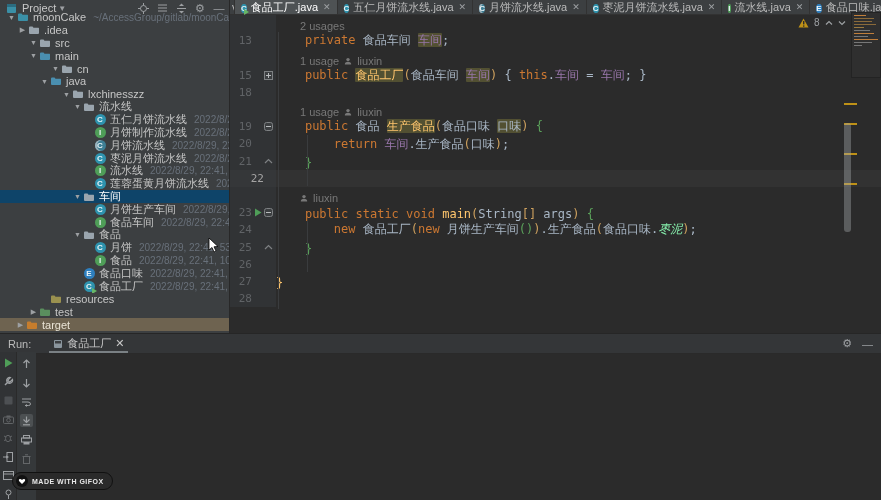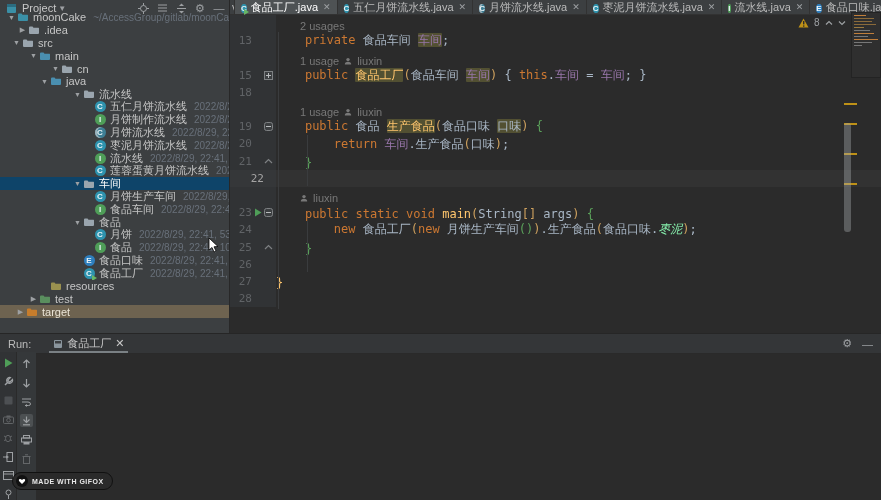--- a/index.html
+++ b/index.html
@@ -121,21 +121,21 @@
         </div>
         <div class="trow" style="padding-left: 17px;">
           <span class="chev">▶</span>
           <span class="ticon">
             <svg width="12" height="10">
               <path d="M1 2.5 Q1 1.5 2 1.5 L4.5 1.5 L5.5 2.8 L10.5 2.8 Q11 2.8 11 3.5 L11 8 Q11 9 10 9 L2 9 Q1 9 1 8 Z" fill="#9AA5AE"></path>
             </svg>
           </span>
           <span class="tlabel">.idea</span>
         </div>
-        <div class="trow" style="padding-left: 11px;">
+        <div class="trow" style="padding-left: 11px; margin-left: 17px;">
           <span class="chev">▼</span>
           <span class="ticon">
             <svg width="12" height="10">
               <path d="M1 2.5 Q1 1.5 2 1.5 L4.5 1.5 L5.5 2.8 L10.5 2.8 Q11 2.8 11 3.5 L11 8 Q11 9 10 9 L2 9 Q1 9 1 8 Z" fill="#9AA5AE"></path>
             </svg>
           </span>
           <span class="tlabel">src</span>
         </div>
         <div class="trow" style="padding-left: 28px;">
           <span class="chev">▼</span>
@@ -156,20 +156,29 @@
           <span class="tlabel">cn</span>
         </div>
         <div class="trow" style="padding-left: 39px;">
           <span class="chev">▼</span>
           <span class="ticon">
             <svg width="12" height="10">
               <path d="M1 2.5 Q1 1.5 2 1.5 L4.5 1.5 L5.5 2.8 L10.5 2.8 Q11 2.8 11 3.5 L11 8 Q11 9 10 9 L2 9 Q1 9 1 8 Z" fill="#4A8FB0"></path>
             </svg>
           </span>
           <span class="tlabel">java</span>
+        </div>
+        <div class="trow" style="padding-left: 61px;">
+          <span class="chev">▼</span>
+          <span class="ticon">
+            <svg width="12" height="10">
+              <path d="M1 2.5 Q1 1.5 2 1.5 L4.5 1.5 L5.5 2.8 L10.5 2.8 Q11 2.8 11 3.5 L11 8 Q11 9 10 9 L2 9 Q1 9 1 8 Z" fill="#9AA5AE"></path>
+            </svg>
+          </span>
+          <span class="tlabel">lxchinesszz</span>
         </div>
         <div class="trow" style="padding-left: 72px;">
           <span class="chev">▼</span>
           <span class="ticon">
             <svg width="12" height="10">
               <path d="M1 2.5 Q1 1.5 2 1.5 L4.5 1.5 L5.5 2.8 L10.5 2.8 Q11 2.8 11 3.5 L11 8 Q11 9 10 9 L2 9 Q1 9 1 8 Z" fill="#9AA5AE"></path>
             </svg>
           </span>
           <span class="tlabel">流水线</span>
         </div>

